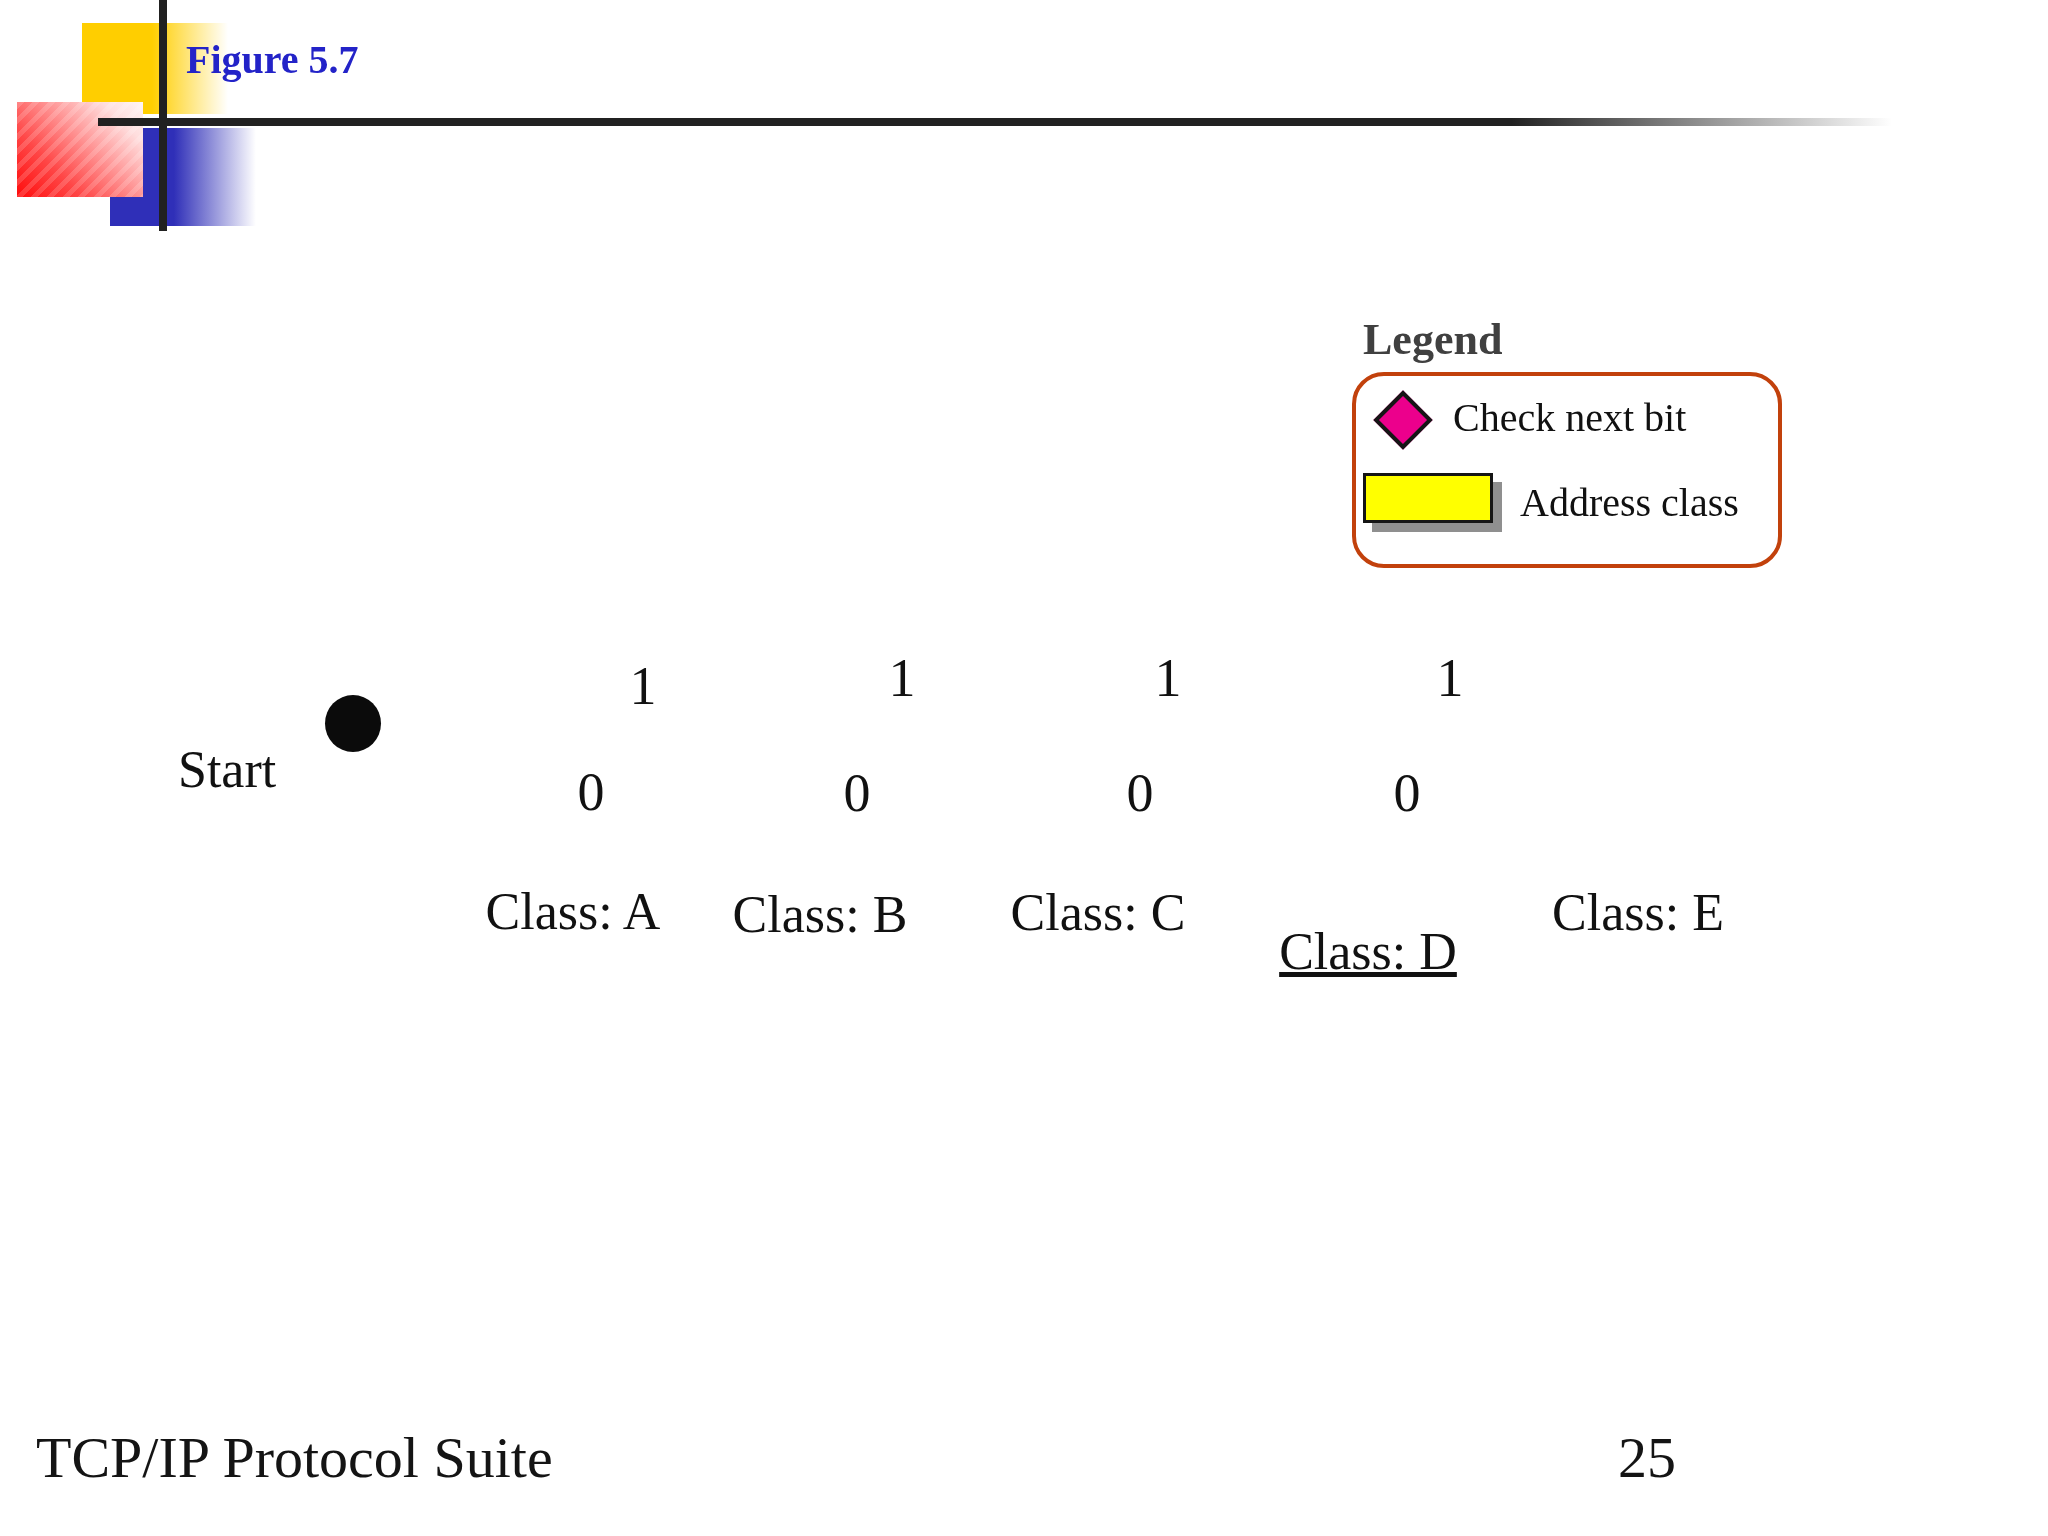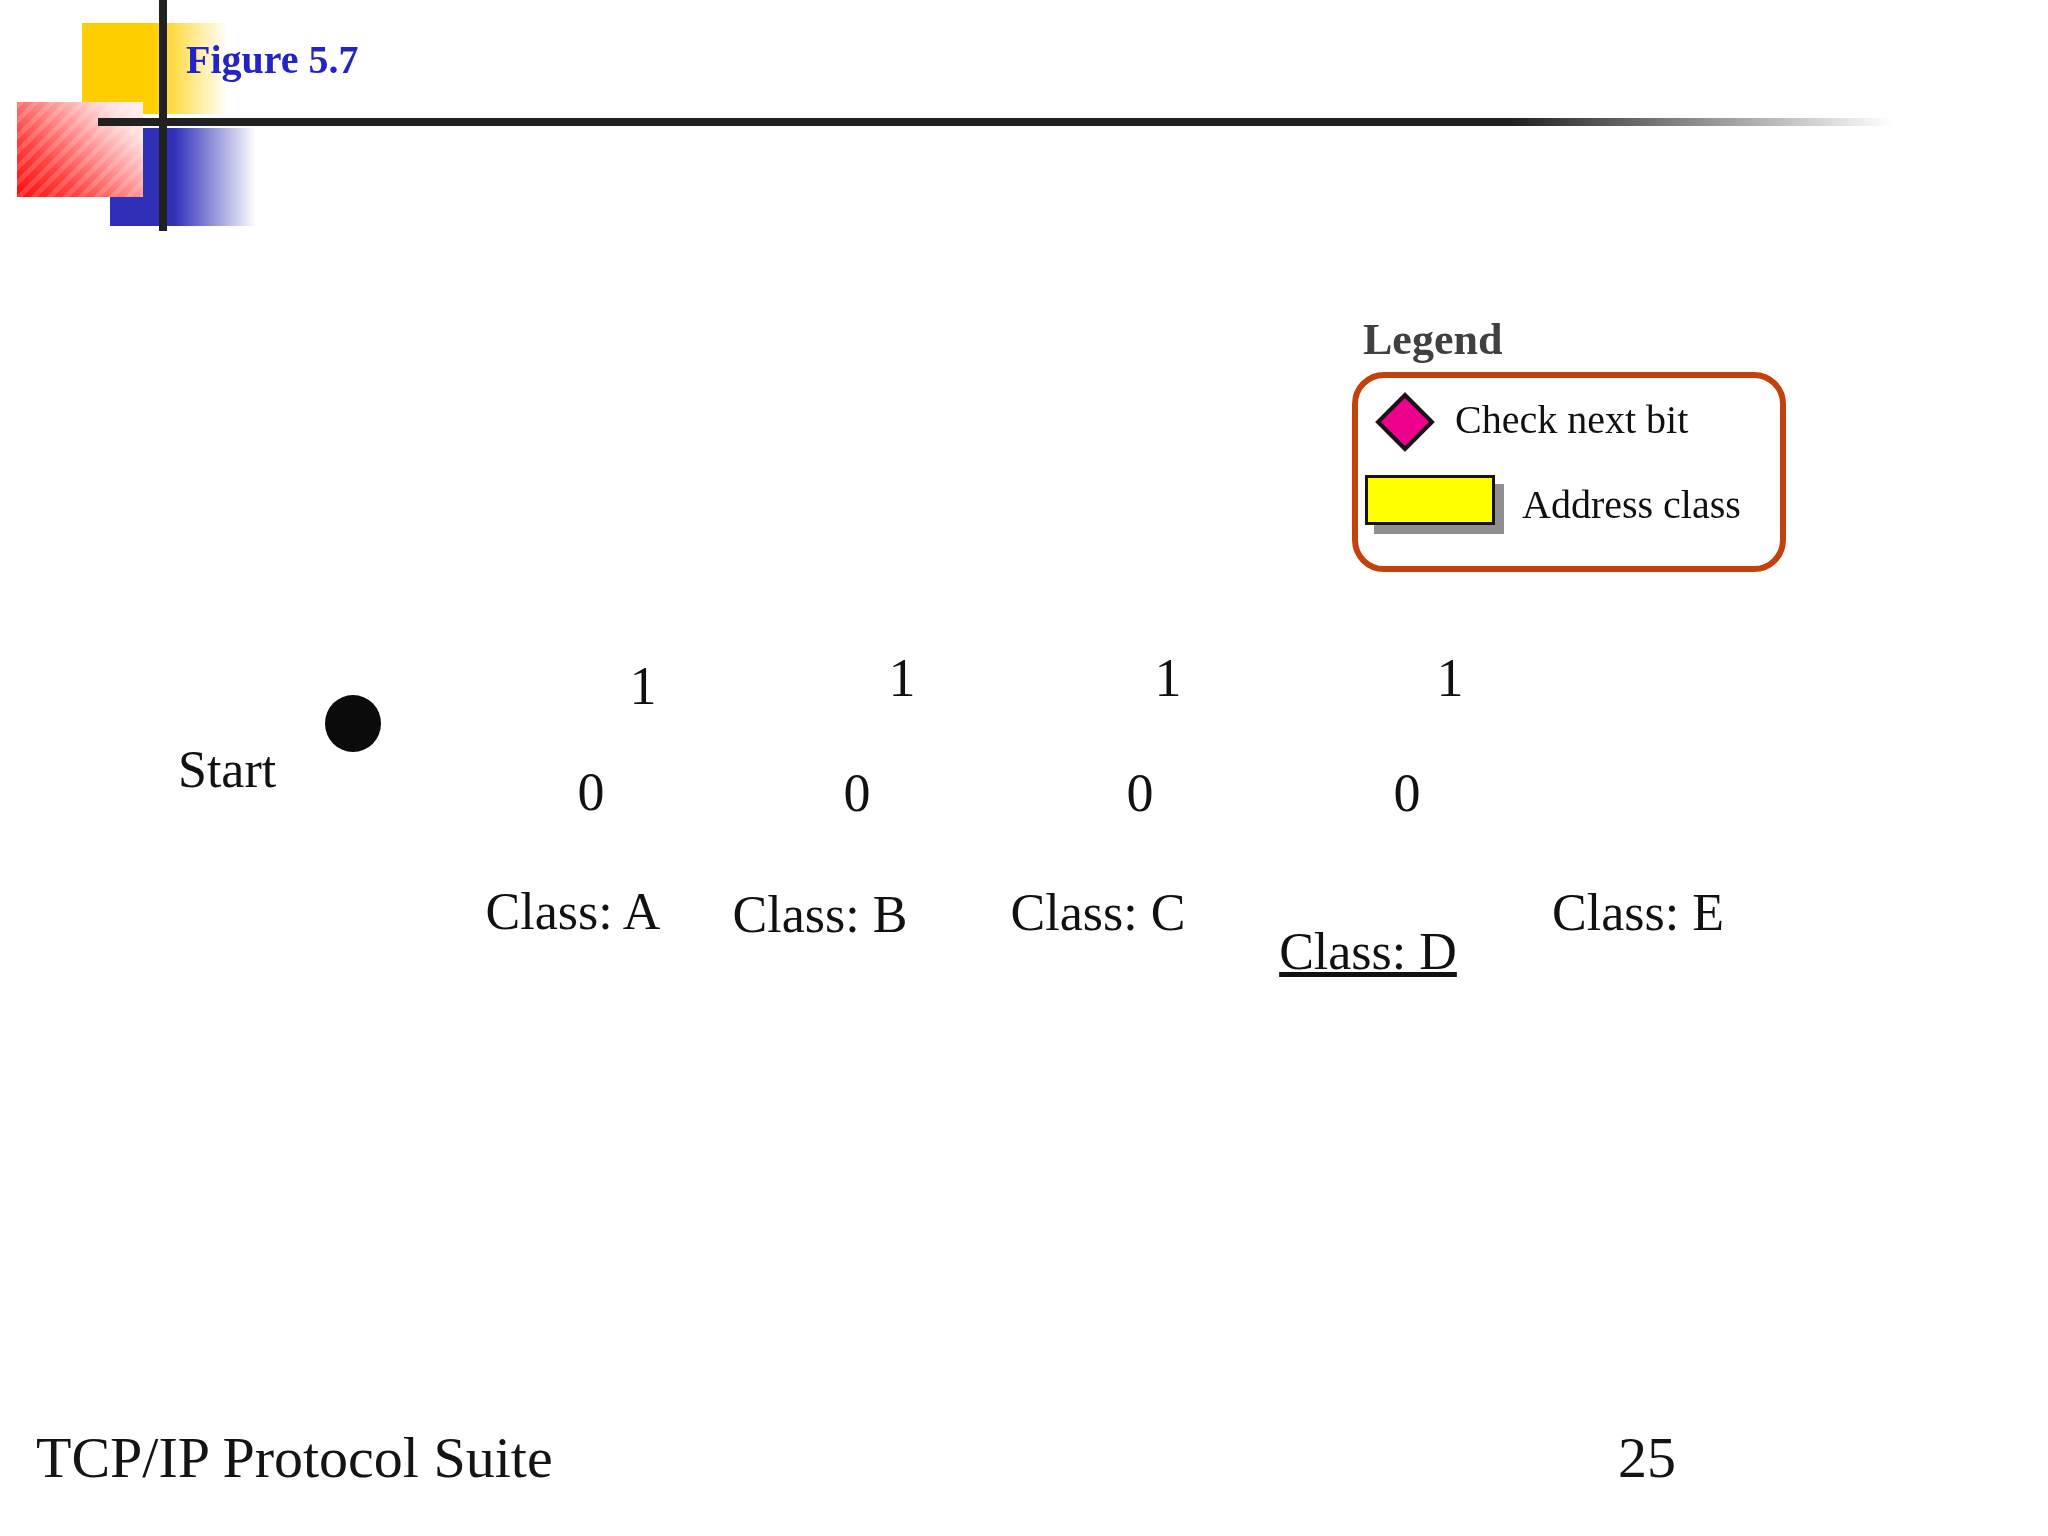--- a/index.html
+++ b/index.html
@@ -41,21 +41,21 @@
   }
   .figure-label{font-size:40px;font-weight:bold;color:#2323c8;}
   .figure-title{font-size:44px;font-weight:bold;font-style:italic;color:#0d0d0d;letter-spacing:-1px;}
   
   .legend-title{
     position:absolute;left:1355px;top:314px;z-index:4;
     font-size:44px;font-weight:bold;color:#404040;margin-left:8px;
   }
   .legend-box{
     position:absolute;left:1352px;top:372px;width:422px;height:188px;z-index:2;
-    border:6px solid #c2410c;border-radius:32px;background:#ffffff;
+    border:4px solid #c2410c;border-radius:32px;background:#ffffff;
   }
   .legend-diamond{
     position:absolute;left:26px;top:23px;width:34px;height:34px;
     background:#ec008c;border:4px solid #151515;
     transform:rotate(45deg);
   }
   .legend-label-1{
     position:absolute;left:97px;top:18px;font-size:40px;white-space:nowrap;
   }
   .legend-rect{

